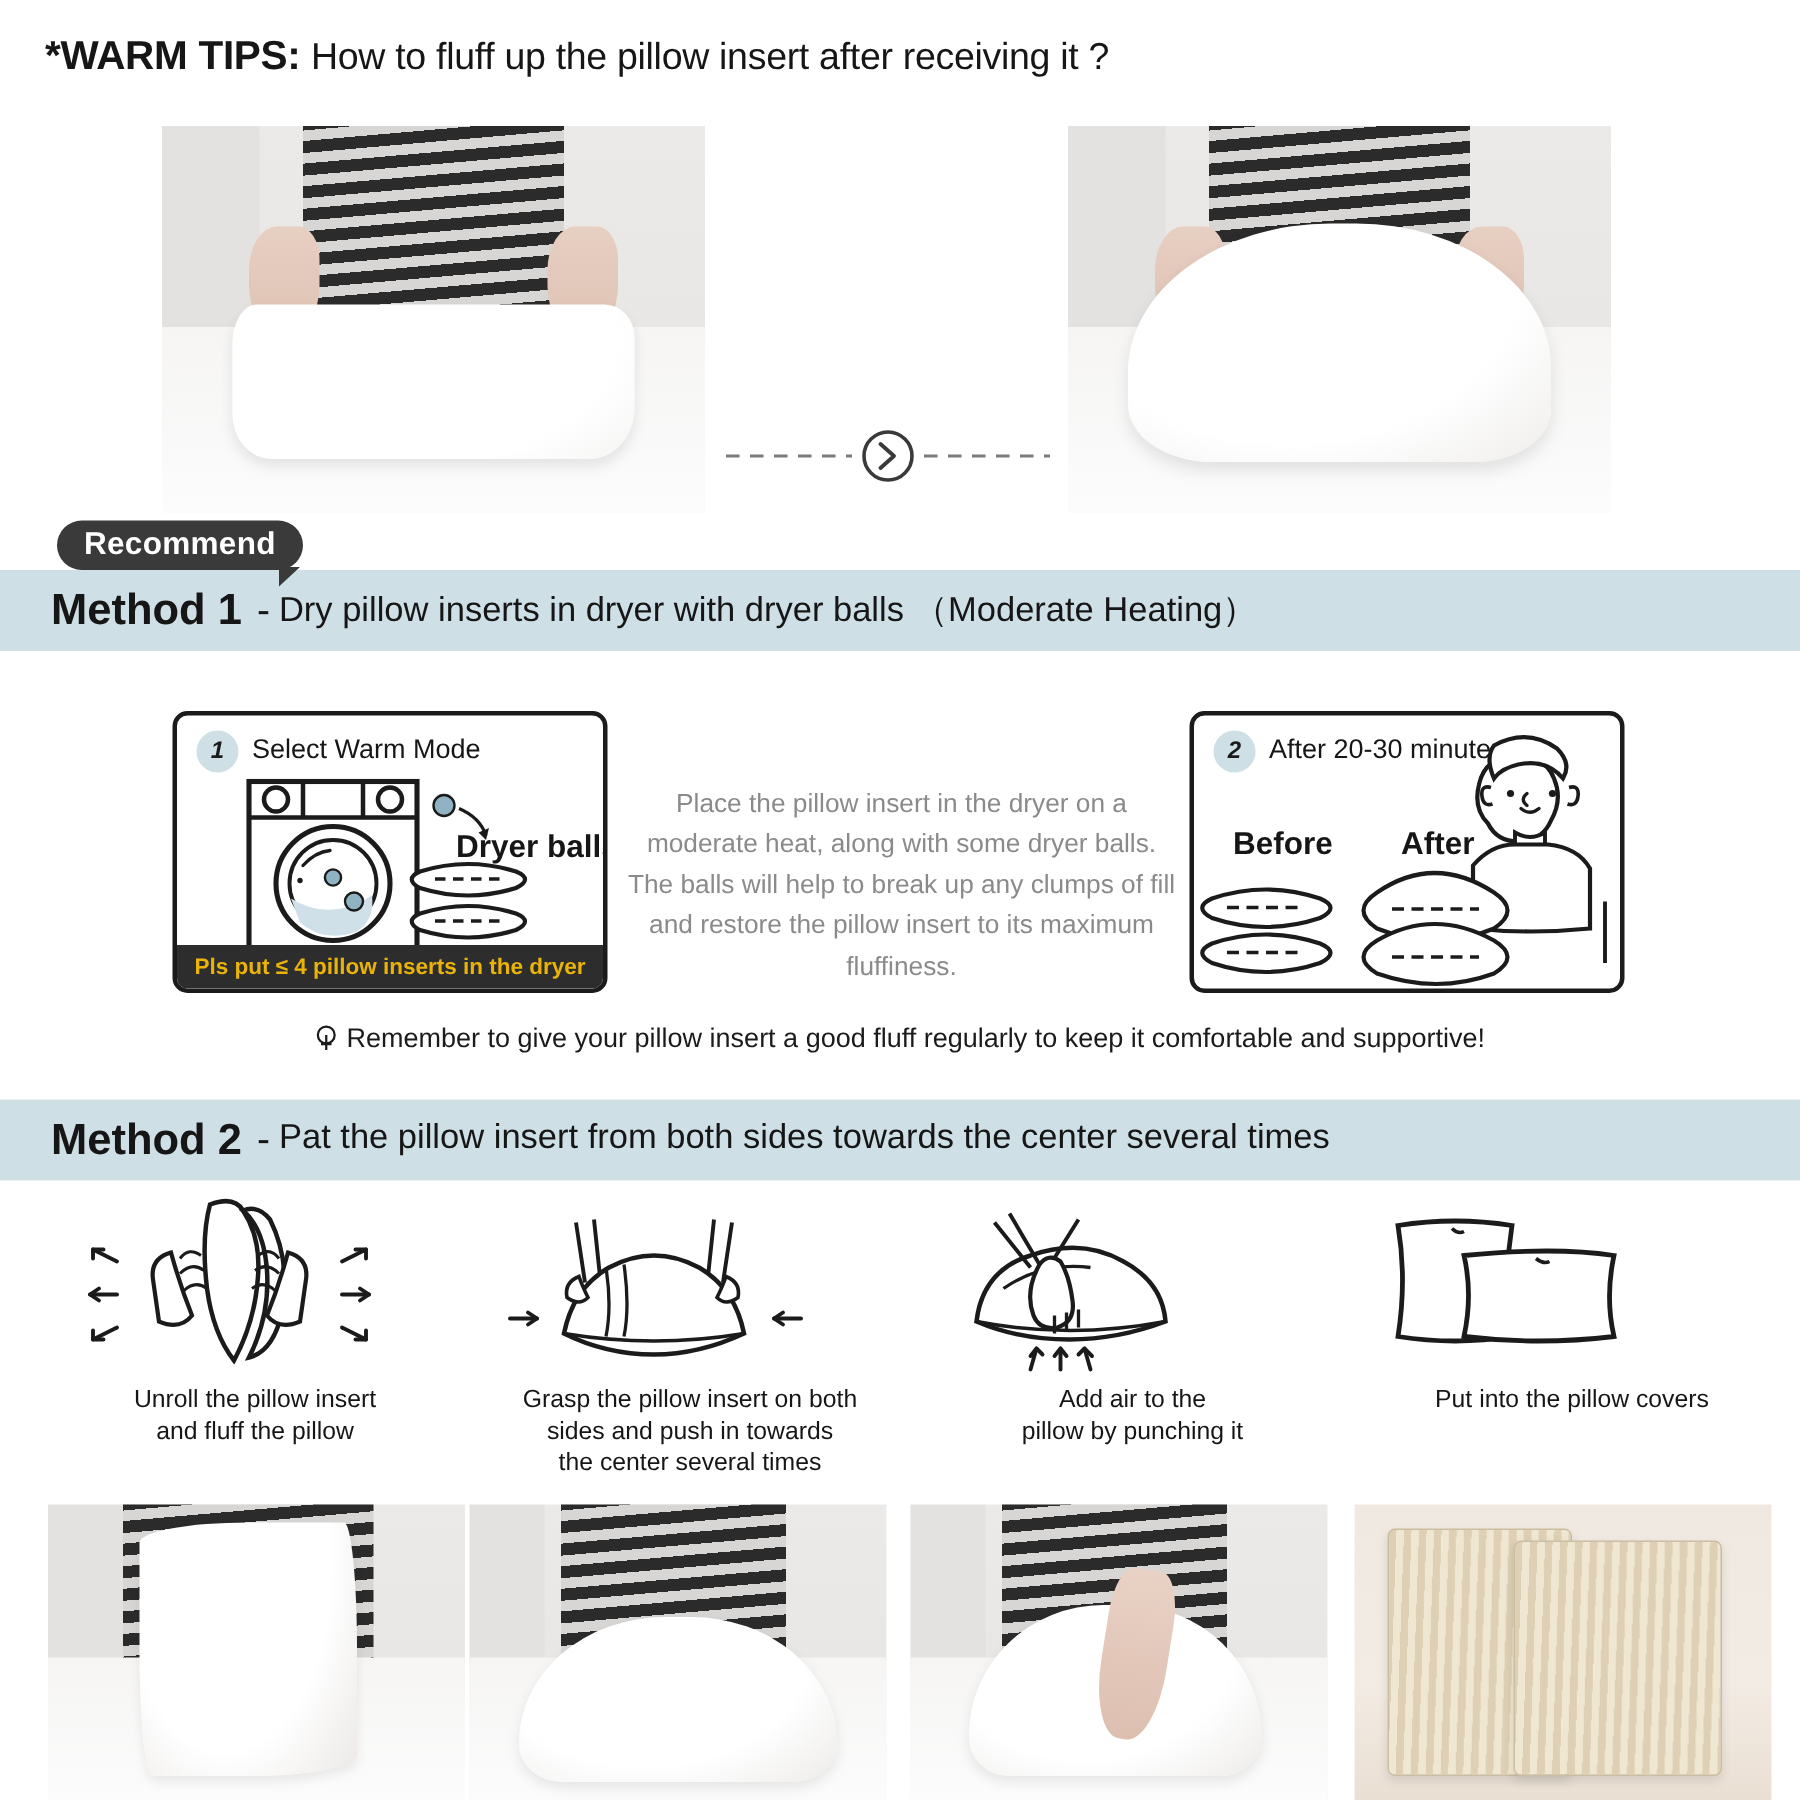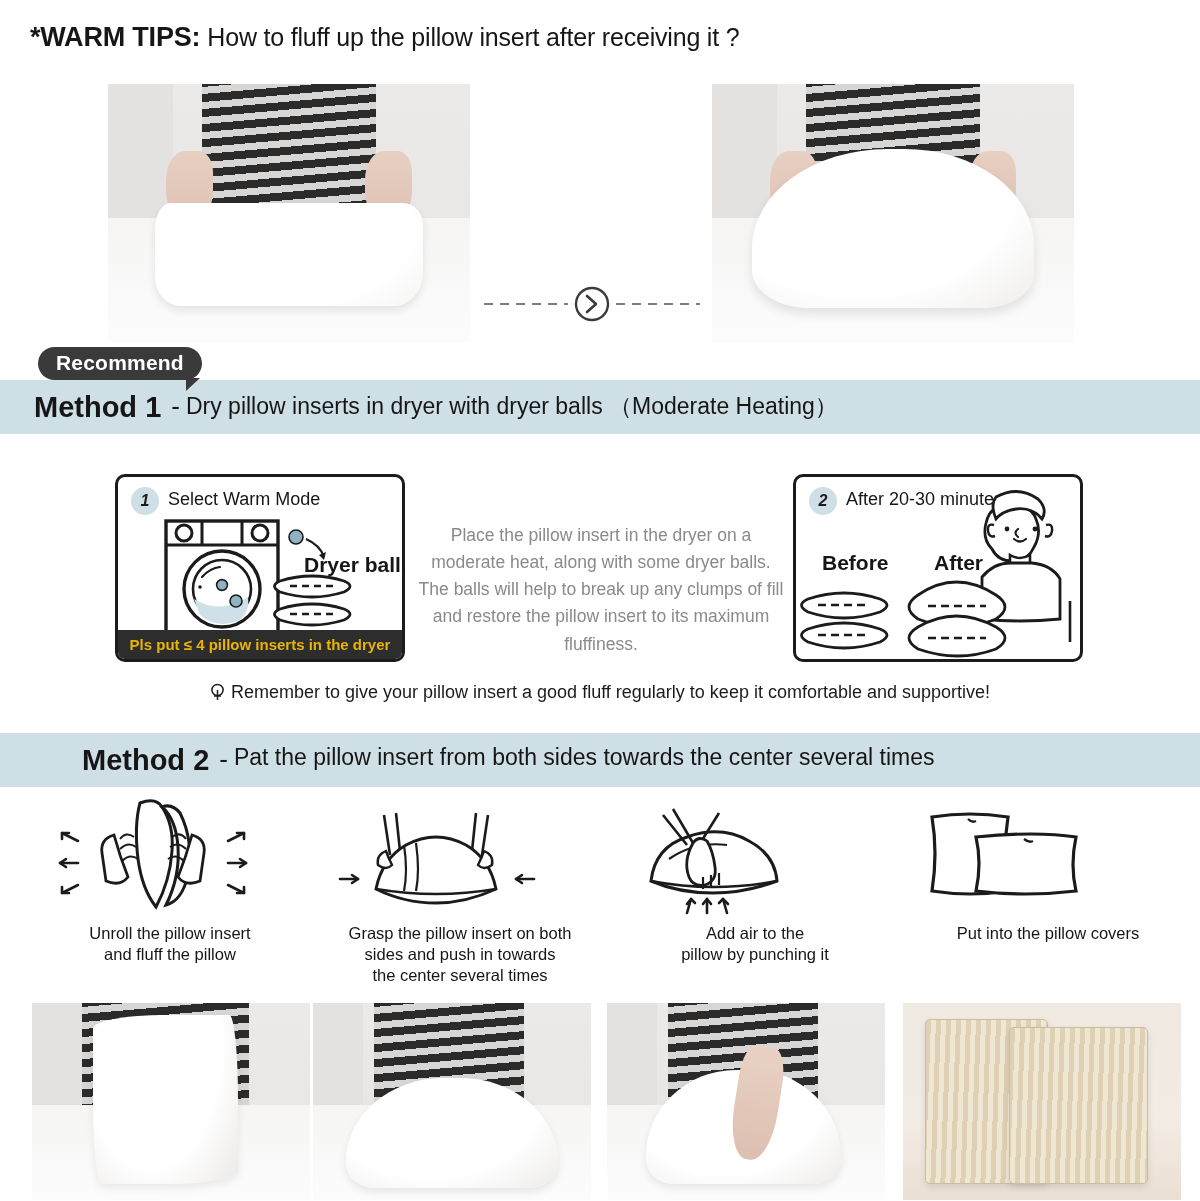--- a/index.html
+++ b/index.html
@@ -79,21 +79,21 @@
     transform: translateX(148px);
   }
 
   
   .banner {
     position: absolute; left: 0; width: 1200px;
     background: #cfdfe6;
     display: flex; align-items: center;
   }
   .b1 { top: 380px; height: 54px; }
-  .b2 { top: 733px; height: 54px; padding-left: 48px; }
+  .b2 { top: 733px; height: 54px; }
   .method-no { font-size: 29px; font-weight: bold; white-space: nowrap; }
   .method-dash { font-size: 26px; padding: 0 6px 0 10px; }
   .method-desc { font-size: 23px; white-space: nowrap; }
   .banner-inner { padding-left: 34px; display: flex; align-items: flex-start; }
 
   
   .m1-body { position: absolute; left: 0; top: 452px; width: 1200px; height: 275px; }
 
   .card {
     position: absolute; background: #ffffff;

